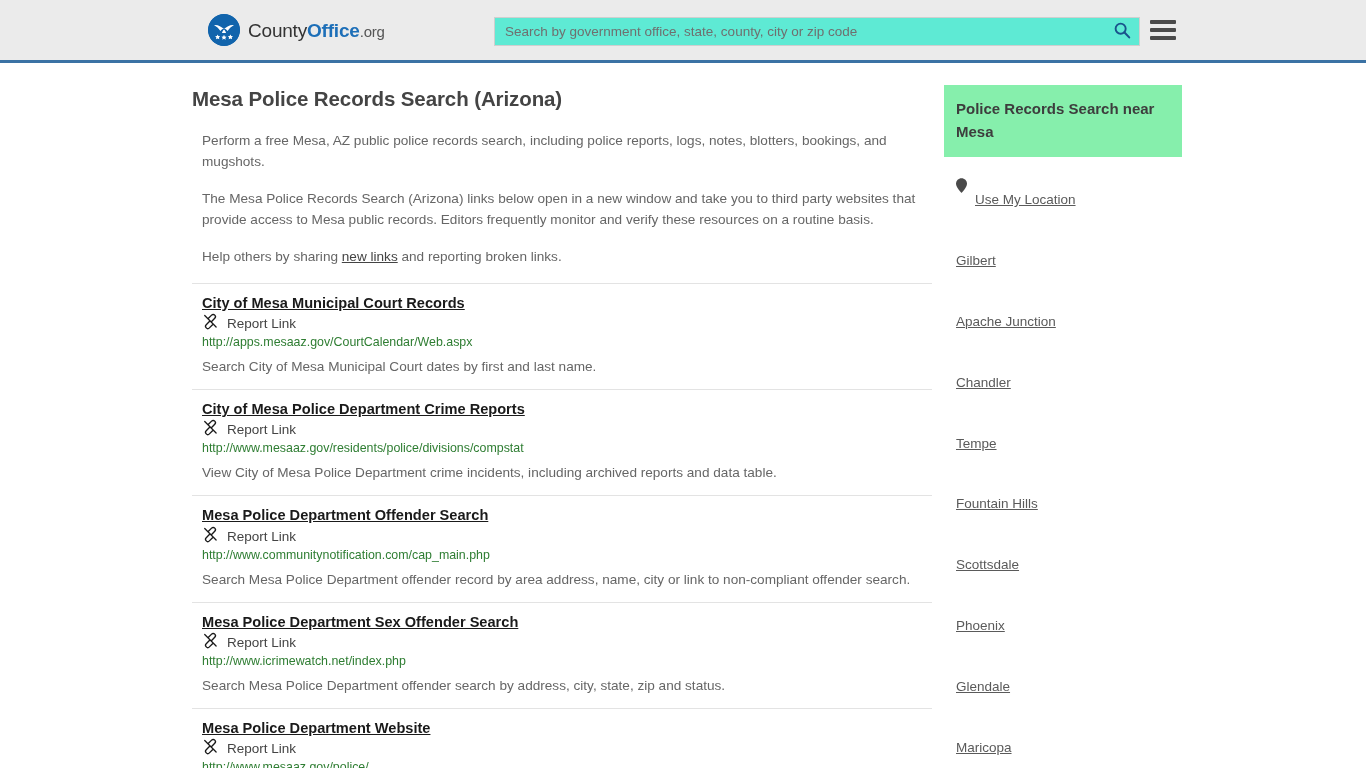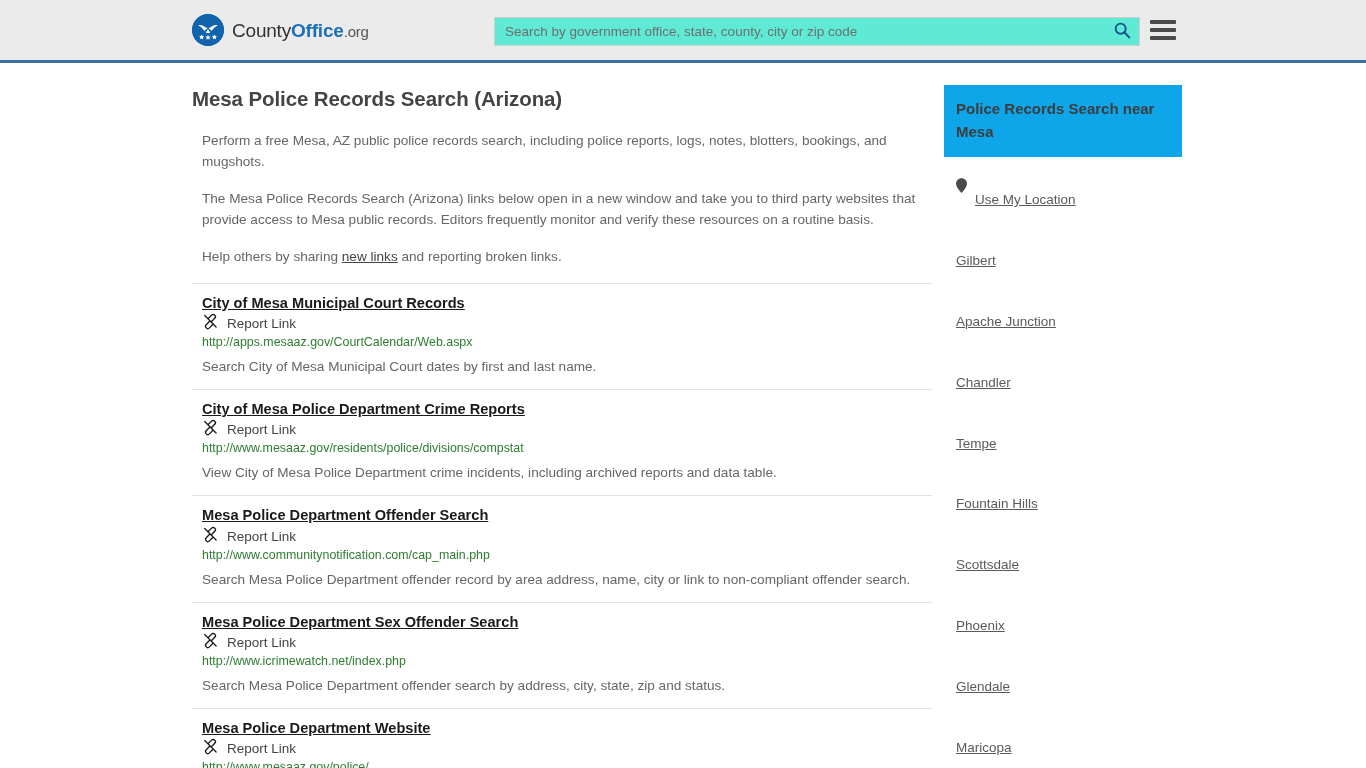--- a/index.html
+++ b/index.html
@@ -23,21 +23,21 @@
     background: #ebebeb;
     border-bottom: 3px solid #3b72a4;
   }
   .header-inner {
     position: relative;
     width: 1366px;
     height: 60px;
   }
   .brand {
     position: absolute;
-    left: 192px;
+    left: 208px;
     top: 14px;
     display: flex;
     align-items: center;
     gap: 8px;
     text-decoration: none;
     cursor: pointer;
   }
   .brand-mark {
     width: 32px;
     height: 32px;
@@ -224,21 +224,21 @@
   }
   .result-desc {
     font-size: 13.6px;
     color: #666666;
     line-height: 21px;
     margin-top: 6px;
   }
 
   
   .side-box-head {
-    background: #0ea5e9;
+    background: #86efac;
     padding: 12px 12px 14px 12px;
     font-size: 15px;
     font-weight: bold;
     color: #3d3d3d;
     line-height: 23px;
   }
   .side-list { padding: 0 12px; }
   .side-item {
     padding: 9px 0;
     font-size: 13.5px;

